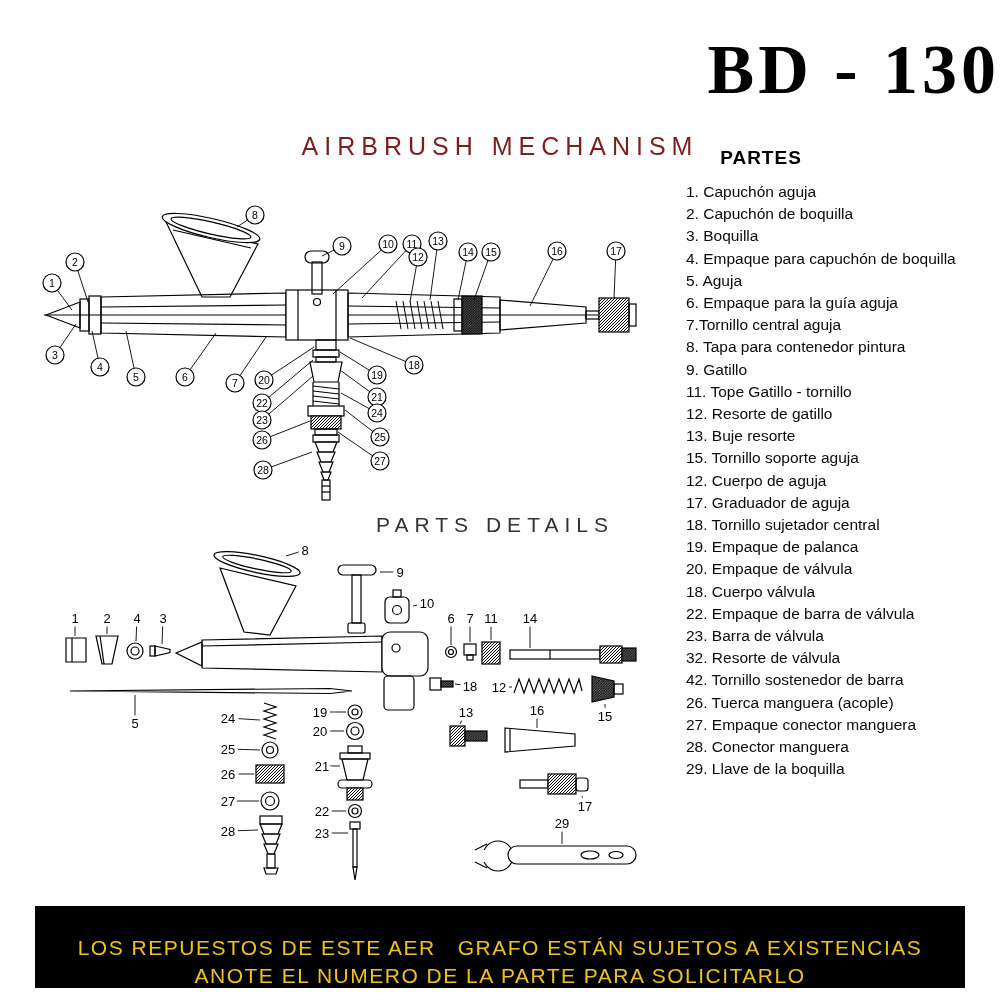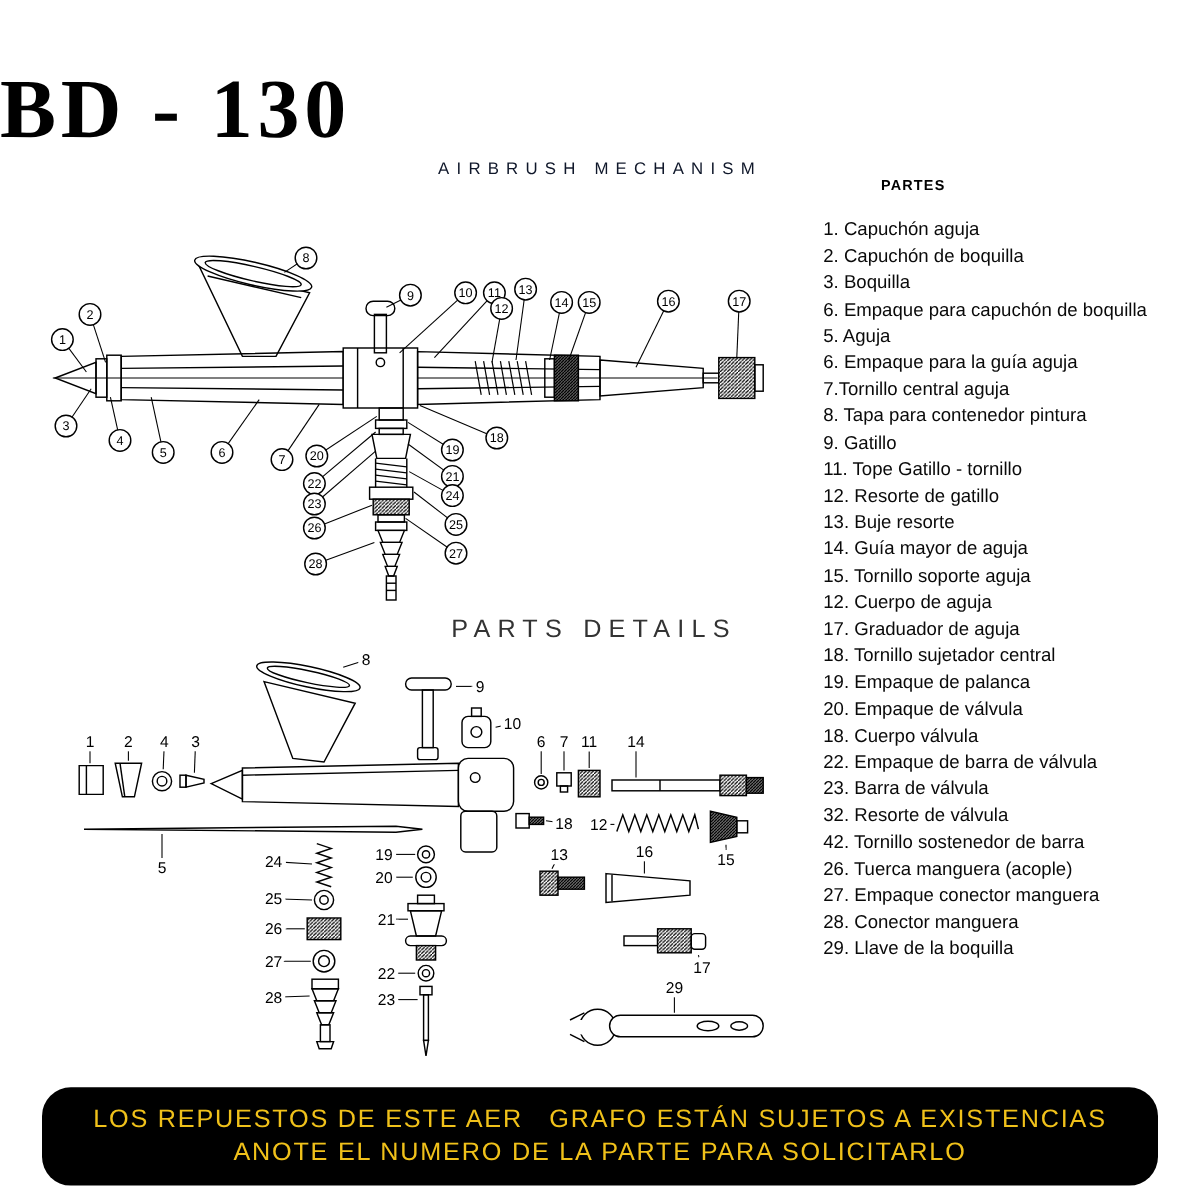--- a/index.html
+++ b/index.html
@@ -1,76 +1,74 @@
 <!DOCTYPE html>
 <html><head>
 <meta charset="utf-8">
 <style>
   * { margin:0; padding:0; box-sizing:border-box; }
   html,body { width:1000px; height:1000px; background:#ffffff; }
   body { position:relative; overflow:hidden; font-family:"Liberation Sans",sans-serif; color:#000; }
 
   .title {
-    position:absolute; top:30px; left:0; width:1000px; text-align:left;
+    position:absolute; top:30px; left:0; width:1000px; text-align:right;
     font-family:"Liberation Serif",serif; font-weight:bold; font-size:70px;
-    letter-spacing:4px; color:#000;margin-top:22px;
+    letter-spacing:4px; color:#000;
   }
   .subtitle {
     position:absolute; top:132px; left:0; width:1000px; text-align:center;
-    font-size:14px; letter-spacing:6px; color:#0f172a;
+    font-size:25px; letter-spacing:6px; color:#7f1d1d;
   }
   .parts-heading {
     position:absolute; top:147px; left:686px; width:150px; text-align:center;
-    font-size:12px; font-weight:bold; letter-spacing:1px; color:#000;
+    font-size:19px; font-weight:bold; letter-spacing:1px; color:#000;
   }
   #parts-list {
     position:absolute; top:181px; left:686px; width:300px;
     font-size:15.5px; color:#0a0a0a;
   }
   .part-item { line-height:22.2px; white-space:nowrap; }
 
   .details-heading {
     position:absolute; top:513px; left:345px; width:300px; text-align:center;
     font-size:21px; letter-spacing:6px; color:#333;
   }
 
   svg text { font-family:"Liberation Sans",sans-serif; }
 
   .footer {
     position:absolute; left:35px; top:906px; width:930px; height:82px;
     background:#000; color:#f0c11a;
-    display:flex; flex-direction:column; align-items:center; justify-content:center;
+    display:flex; flex-direction:column; align-items:center; justify-content:flex-end;
     gap:4px;
-    border-radius:24px;
   }
   .footer div {
     font-size:21px; letter-spacing:1.5px; white-space:pre; text-align:center;
   }
 </style>
 </head>
 <body>
 
 <div class="title">BD - 130</div>
 <div class="subtitle">AIRBRUSH MECHANISM</div>
 
 <div class="parts-heading">PARTES</div>
 <div id="parts-list">
     <div class="part-item">1. Capuchón aguja</div>
     <div class="part-item">2. Capuchón de boquilla</div>
     <div class="part-item">3. Boquilla</div>
-    <div class="part-item">6. Empaque para capuchón de boquilla</div>
+    <div class="part-item">4. Empaque para capuchón de boquilla</div>
     <div class="part-item">5. Aguja</div>
     <div class="part-item">6. Empaque para la guía aguja</div>
     <div class="part-item">7.Tornillo central aguja</div>
     <div class="part-item">8. Tapa para contenedor pintura</div>
     <div class="part-item">9. Gatillo</div>
     <div class="part-item">11. Tope Gatillo - tornillo</div>
     <div class="part-item">12. Resorte de gatillo</div>
     <div class="part-item">13. Buje resorte</div>
-    <div class="part-item">14. Guía mayor de aguja</div>
     <div class="part-item">15. Tornillo soporte aguja</div>
     <div class="part-item">12. Cuerpo de aguja</div>
     <div class="part-item">17. Graduador de aguja</div>
     <div class="part-item">18. Tornillo sujetador central</div>
     <div class="part-item">19. Empaque de palanca</div>
     <div class="part-item">20. Empaque de válvula</div>
     <div class="part-item">18. Cuerpo válvula</div>
     <div class="part-item">22. Empaque de barra de válvula</div>
     <div class="part-item">23. Barra de válvula</div>
     <div class="part-item">32. Resorte de válvula</div>

